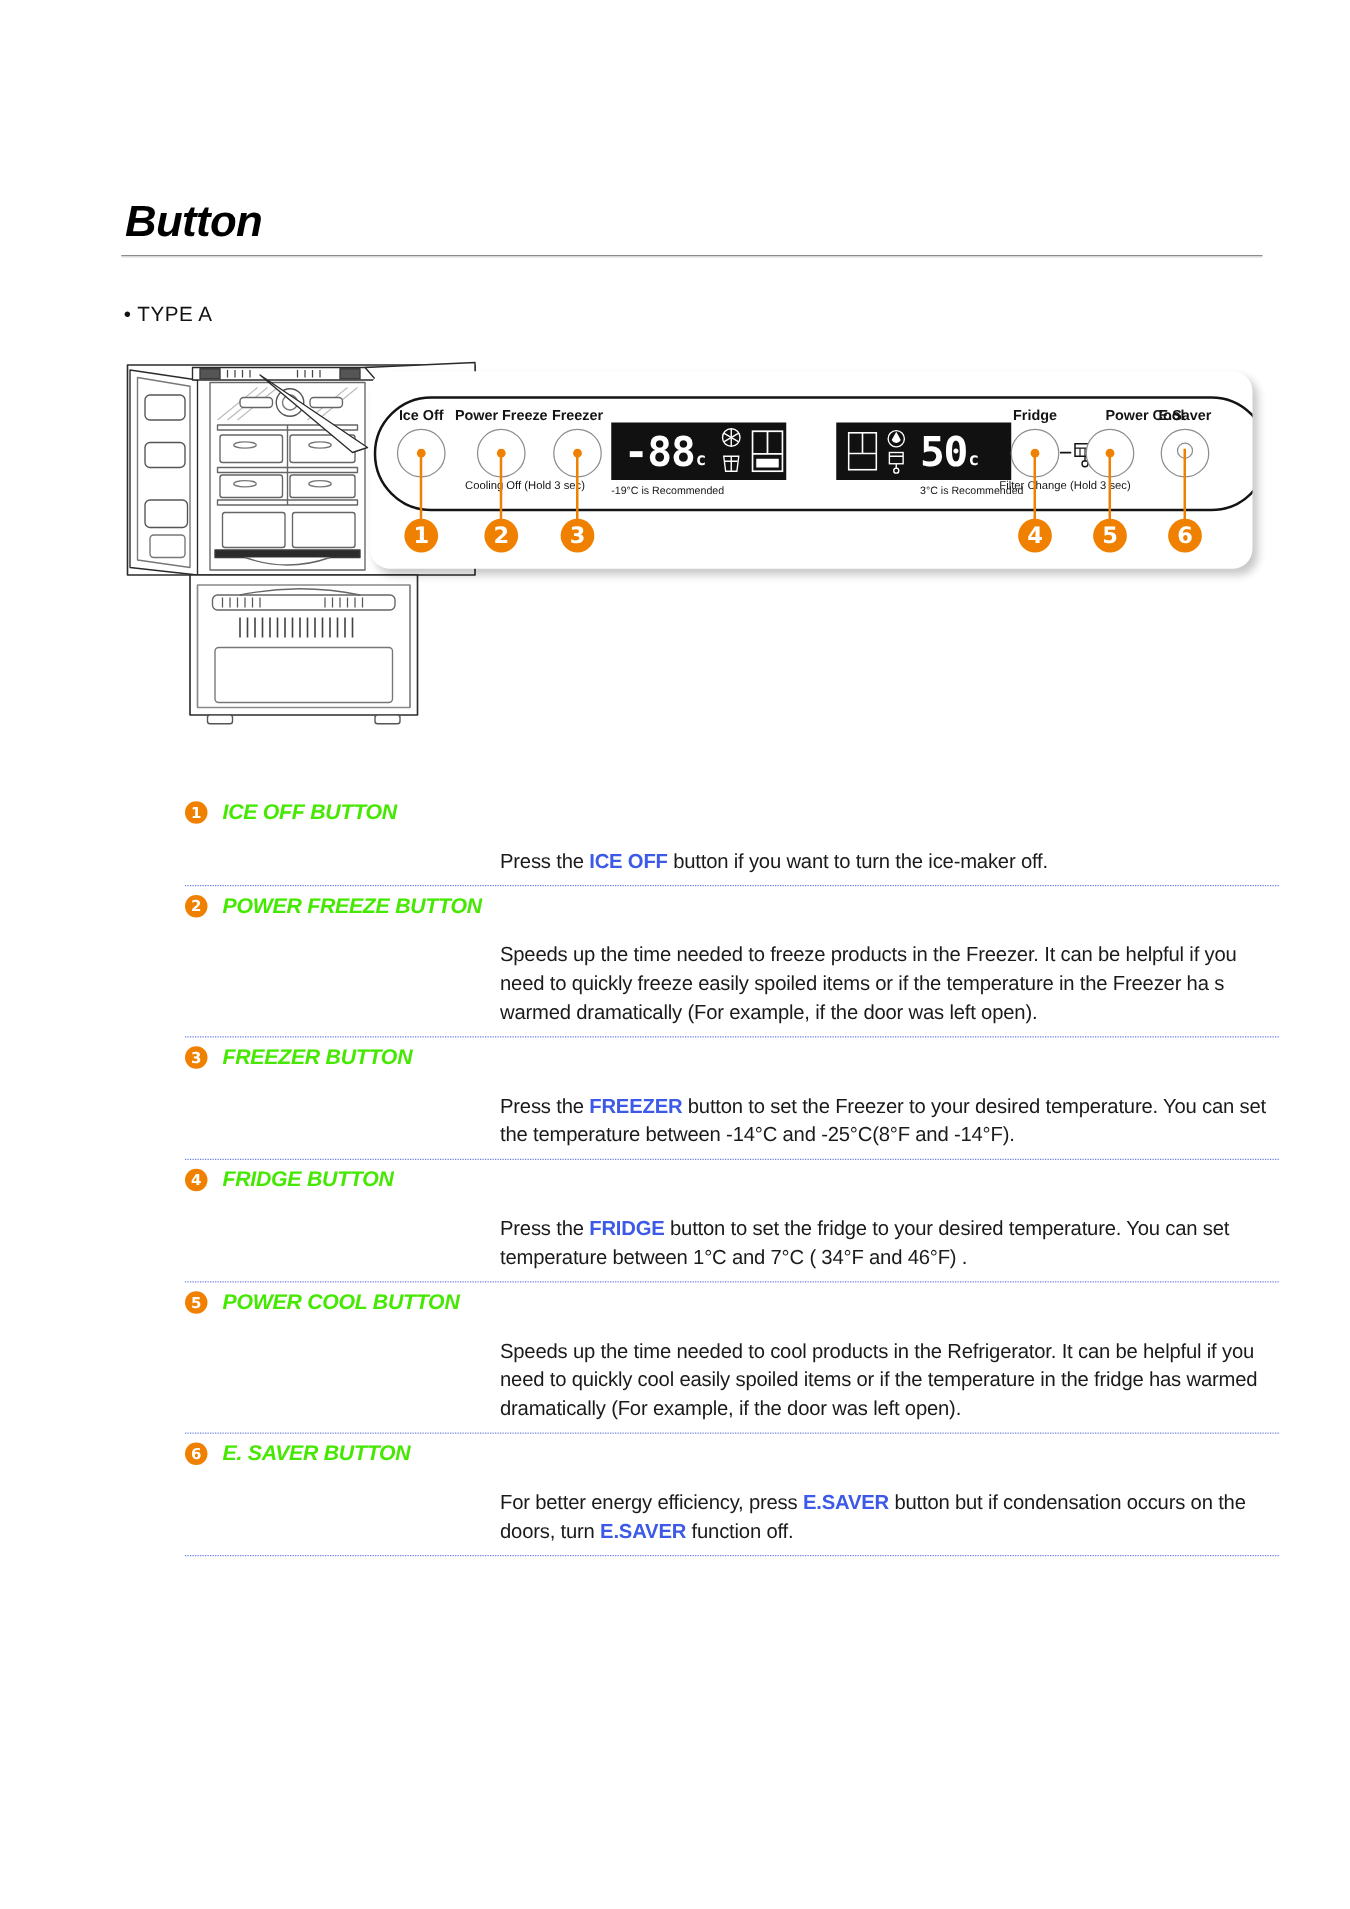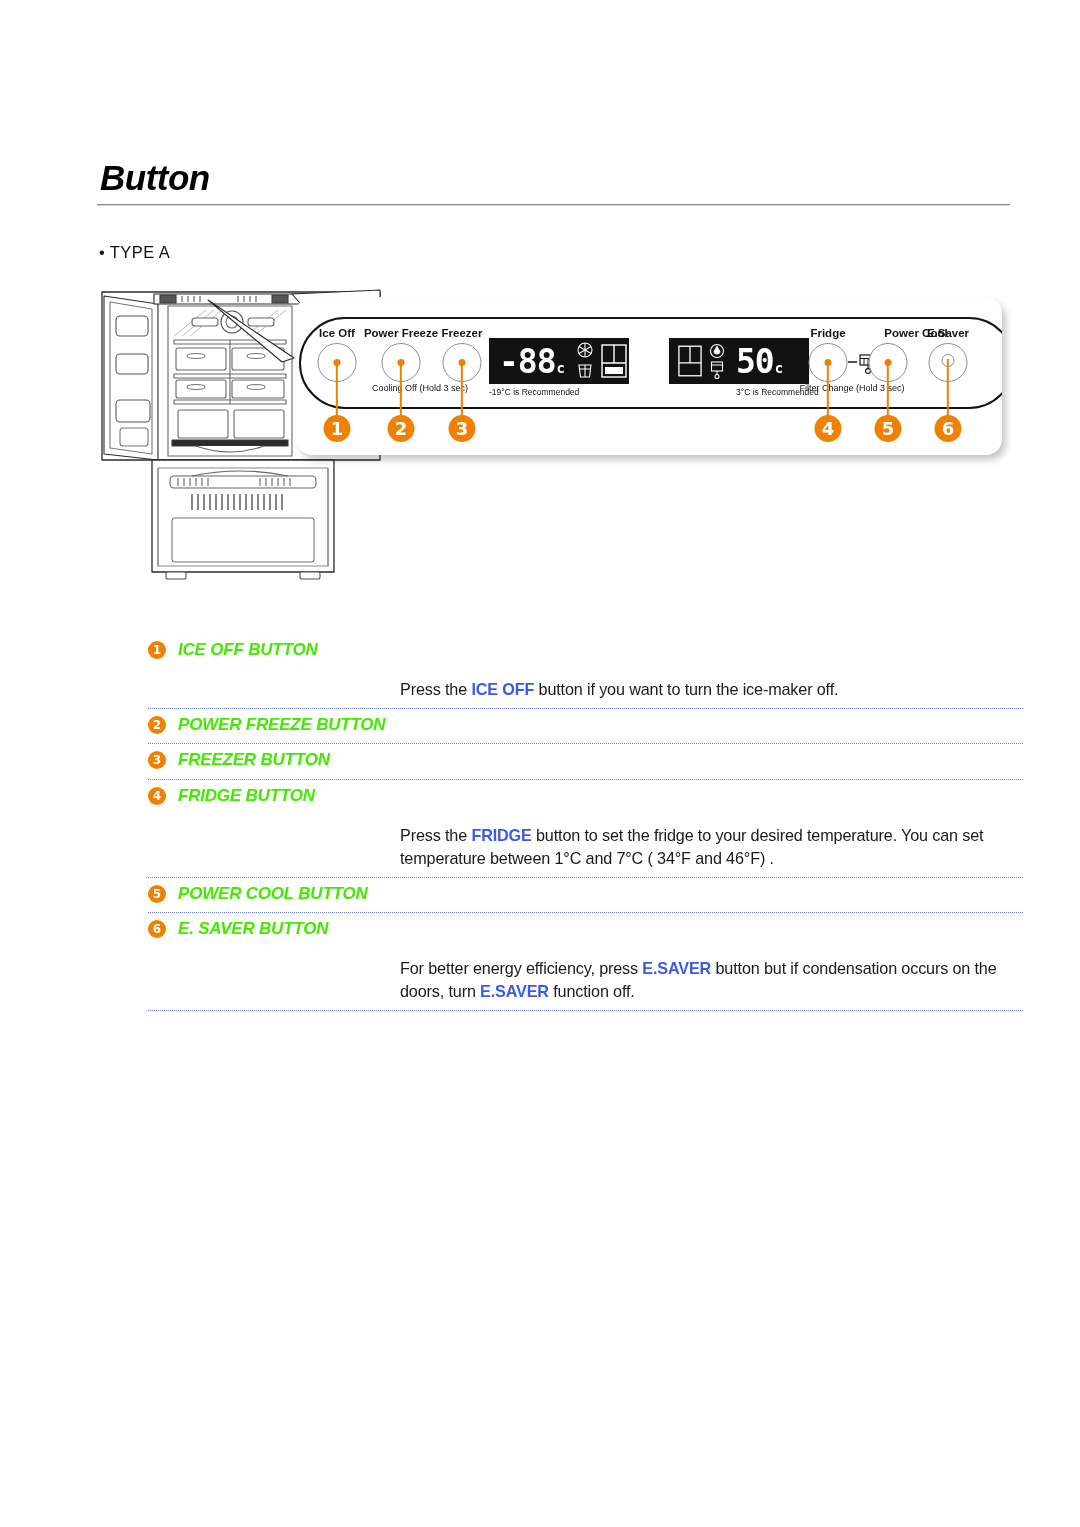--- a/index.html
+++ b/index.html
@@ -479,39 +479,42 @@
         <div class="bullet-sm">1</div>
       </div>
       <div class="col-name">ICE OFF BUTTON</div>
       <div class="col-desc"><span>Press the </span><span class="kw">ICE OFF</span><span> button if you want to turn the ice-maker off.</span></div>
     </div>
     <div class="row">
       <div class="col-num">
         <div class="bullet-sm">2</div>
       </div>
       <div class="col-name">POWER FREEZE BUTTON</div>
+      <div class="col-desc"><span>Speeds up the time needed to freeze products in the Freezer. It can be helpful if you need to quickly freeze easily spoiled items or if the temperature in the Freezer ha s warmed dramatically (For example, if the door was left open).</span></div>
     </div>
     <div class="row">
       <div class="col-num">
         <div class="bullet-sm">3</div>
       </div>
       <div class="col-name">FREEZER BUTTON</div>
+      <div class="col-desc"><span>Press the </span><span class="kw">FREEZER</span><span> button to set the Freezer to your desired temperature. You can set the temperature between -14°C and -25°C(8°F and -14°F).</span></div>
     </div>
     <div class="row">
       <div class="col-num">
         <div class="bullet-sm">4</div>
       </div>
       <div class="col-name">FRIDGE BUTTON</div>
       <div class="col-desc"><span>Press the </span><span class="kw">FRIDGE</span><span> button to set the fridge to your desired temperature. You can set temperature between 1°C and 7°C ( 34°F and 46°F) .</span></div>
     </div>
     <div class="row">
       <div class="col-num">
         <div class="bullet-sm">5</div>
       </div>
       <div class="col-name">POWER COOL BUTTON</div>
+      <div class="col-desc"><span>Speeds up the time needed to cool products in the Refrigerator. It can be helpful if you need to quickly cool easily spoiled items or if the temperature in the fridge has warmed dramatically (For example, if the door was left open).</span></div>
     </div>
     <div class="row">
       <div class="col-num">
         <div class="bullet-sm">6</div>
       </div>
       <div class="col-name">E. SAVER BUTTON</div>
       <div class="col-desc"><span>For better energy efficiency, press </span><span class="kw">E.SAVER</span><span> button but if condensation occurs on the doors, turn </span><span class="kw">E.SAVER</span><span> function off.</span></div>
     </div>
   </div>
 

